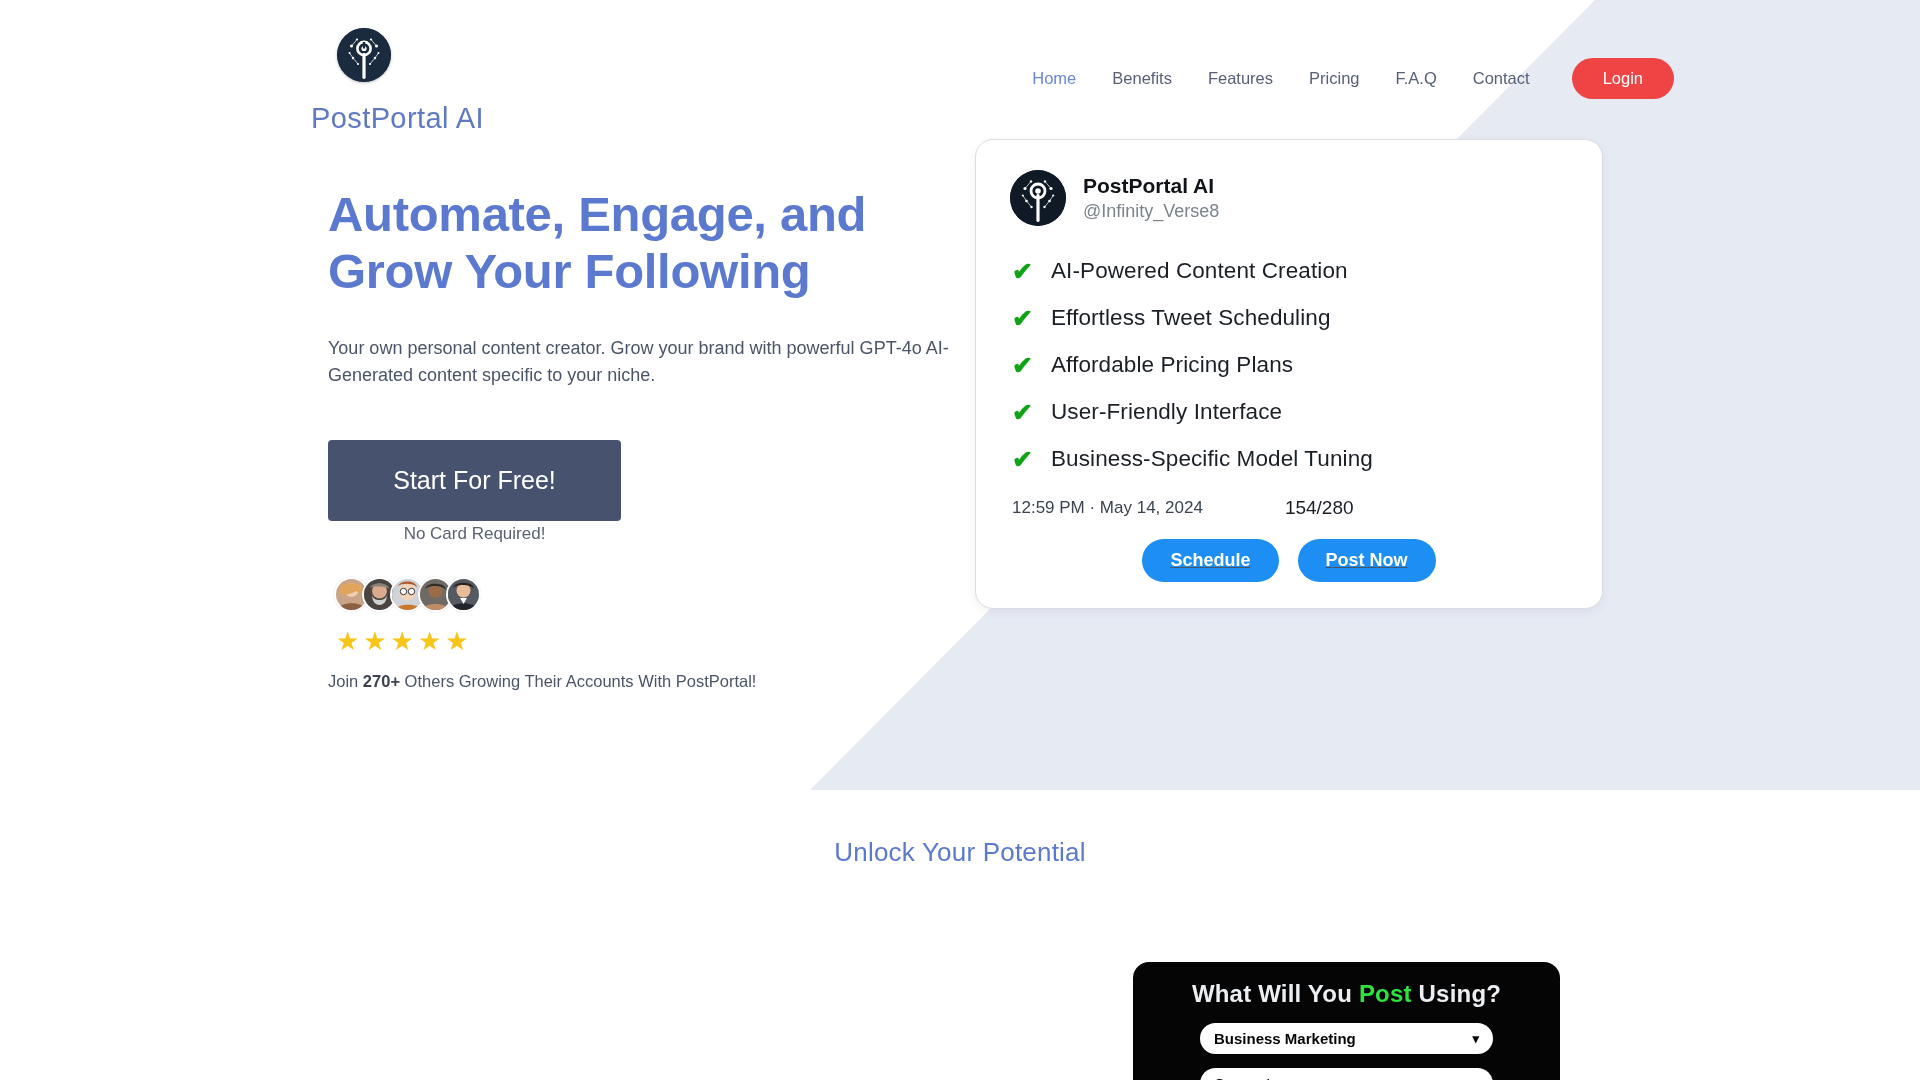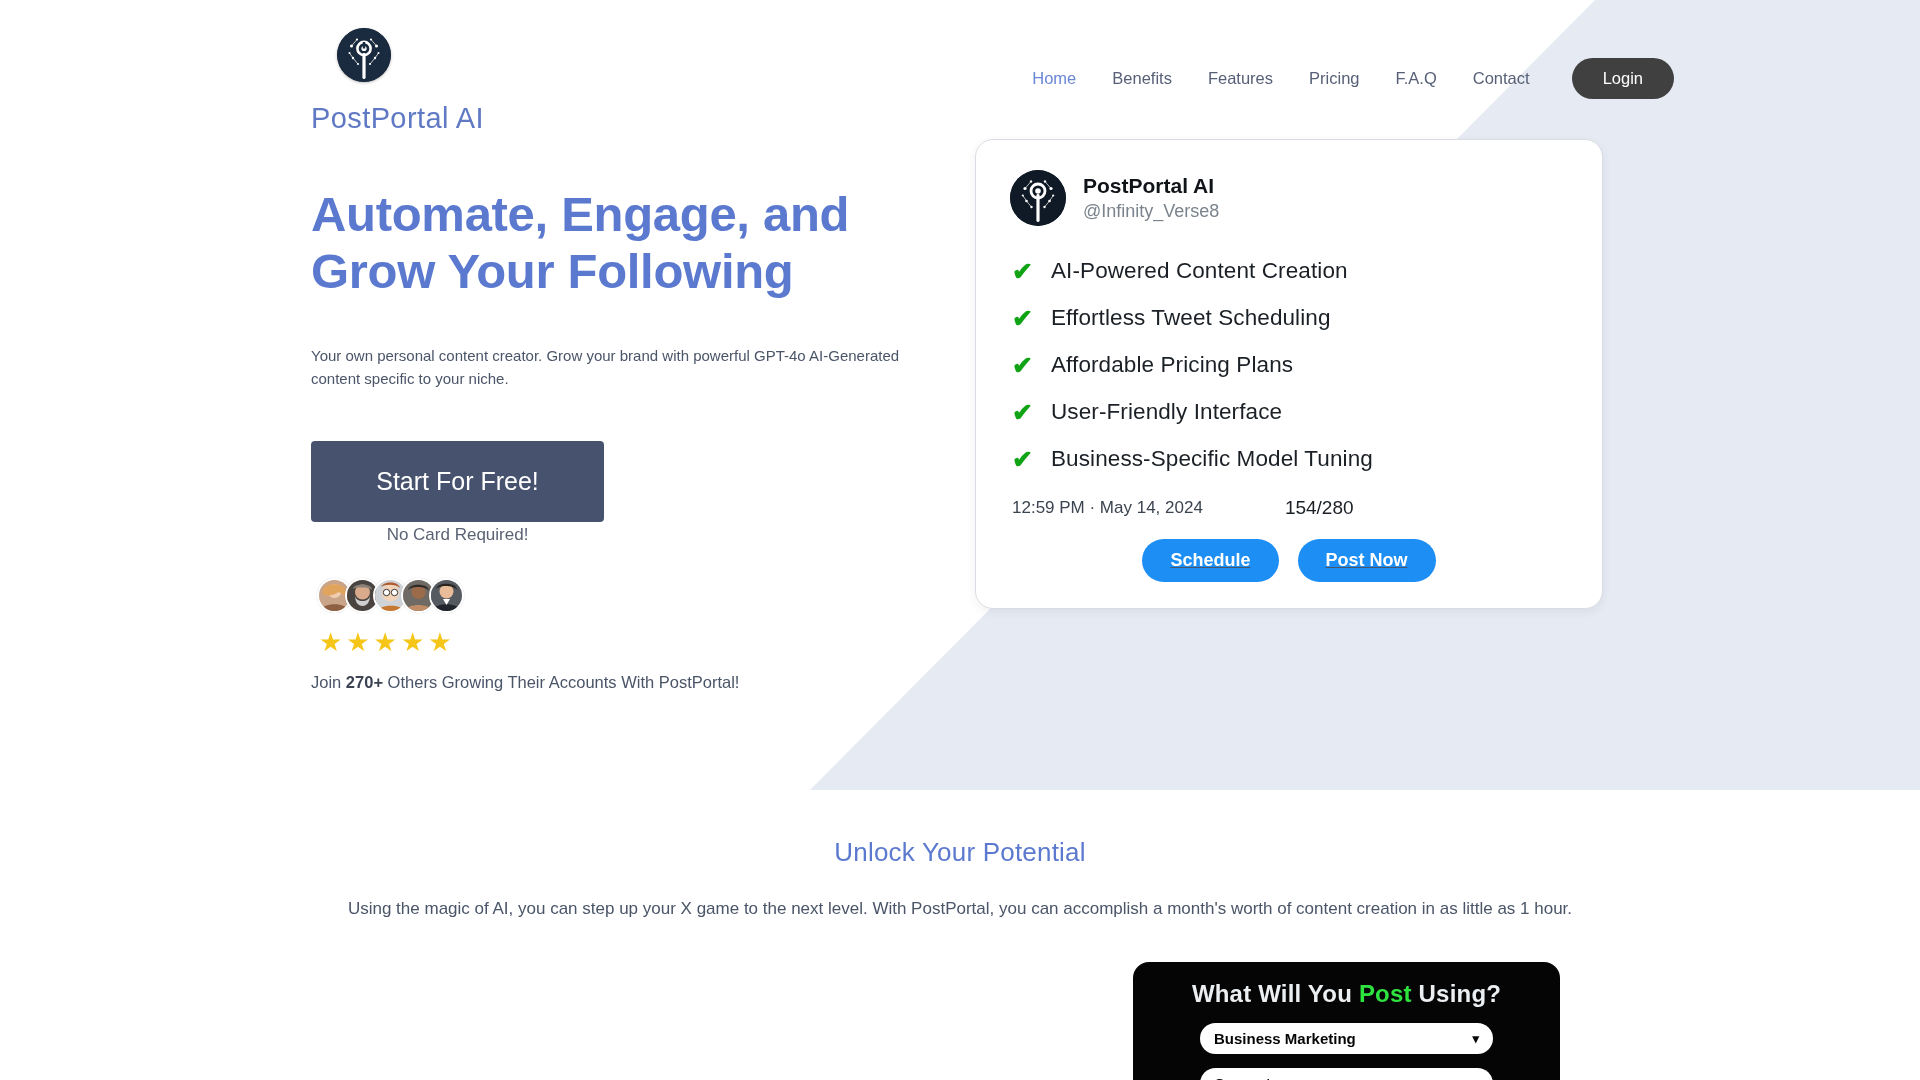--- a/index.html
+++ b/index.html
@@ -54,45 +54,45 @@
     font-size:16.5px;
     color:#576077;
     padding:0 18px;
     text-decoration:none;
     white-space:nowrap;
     cursor:pointer;
   }
   .nav-link.is-active{ color:#6a86d6; }
   .login-button{
     margin-left:24px;
-    background:#404040;
+    background:#ef4444;
     color:#fff;
     border:none;
     border-radius:24px;
     font-size:16.5px;
     font-family:inherit;
     padding:11px 31px;
     cursor:pointer;
     white-space:nowrap;
   }
 
   
   .hero-left{
-    position:absolute; left:311px; top:186px; width:660px; z-index:2;
+    position:absolute; left:328px; top:186px; width:660px; z-index:2;
   }
   .hero-title{
     font-size:49px;
     line-height:1.17;
     font-weight:700;
     color:#5b79cf;
     letter-spacing:-.3px;
   }
   .hero-sub{
-    margin-top:44px;
-    font-size:15px;
+    margin-top:34px;
+    font-size:18px;
     line-height:1.53;
     color:#4a5568;
     max-width:630px;
   }
   .cta-wrap{ margin-top:50px; }
   .cta-button{
     display:block;
     background:#47536e;
     color:#ffffff;
     border:none;
@@ -449,21 +449,20 @@
   </div>
 
   <div class="tweet-actions">
     <button class="pill-button">Schedule</button>
     <button class="pill-button">Post Now</button>
   </div>
 </section>
 
 <section class="unlock-section">
   <h2 class="unlock-title">Unlock Your Potential</h2>
-  <p class="unlock-desc">Using the magic of AI, you can step up your X game to the next level. With PostPortal, you can accomplish a month's worth of content creation in as little as 1 hour.</p>
 </section>
 
 <section class="post-panel">
   <div class="post-panel-title">
     <span>What Will You </span><span class="hl">Post</span><span> Using?</span>
   </div>
 
   <div class="post-select-wrap">
     <select class="post-select">
       <option>Business Marketing</option>

